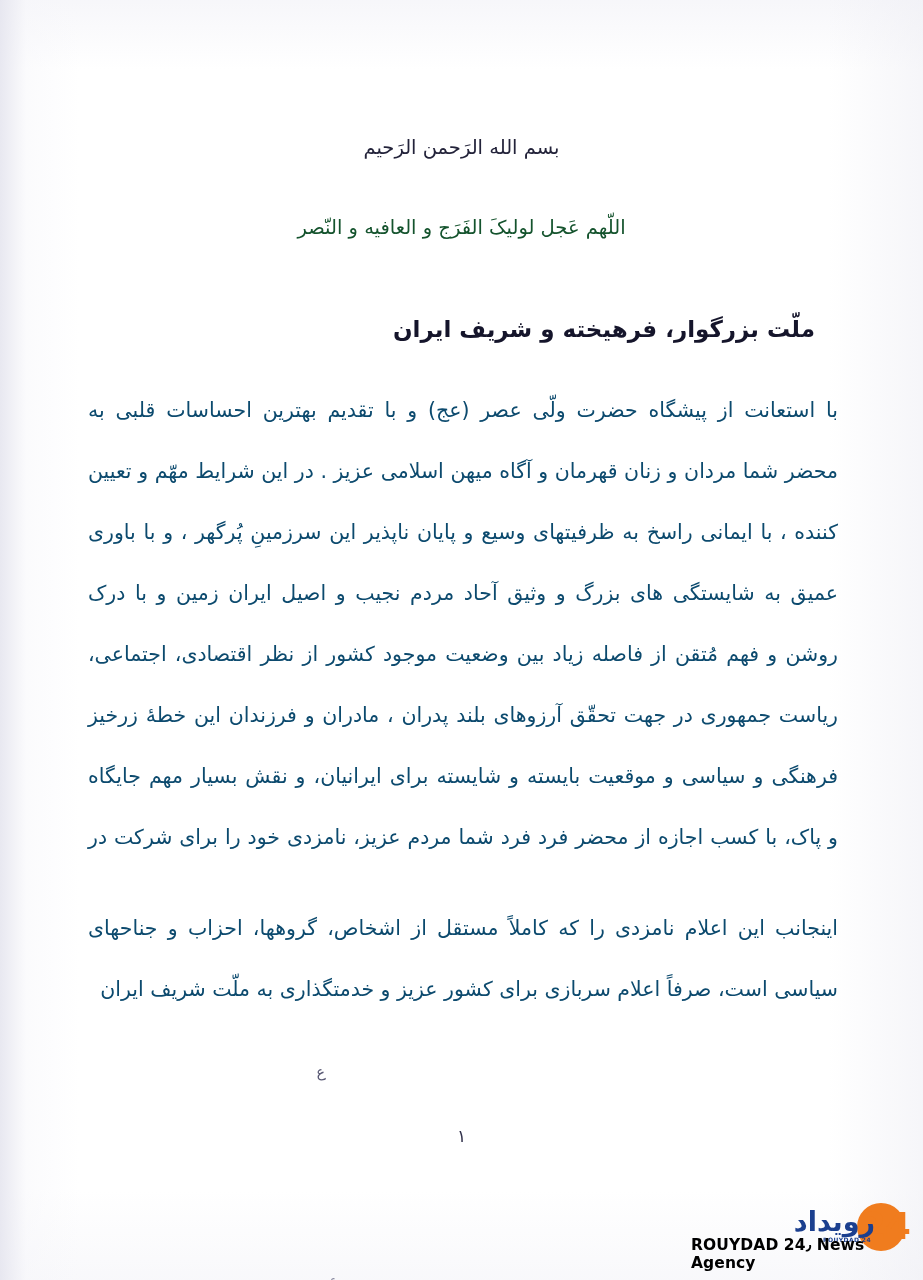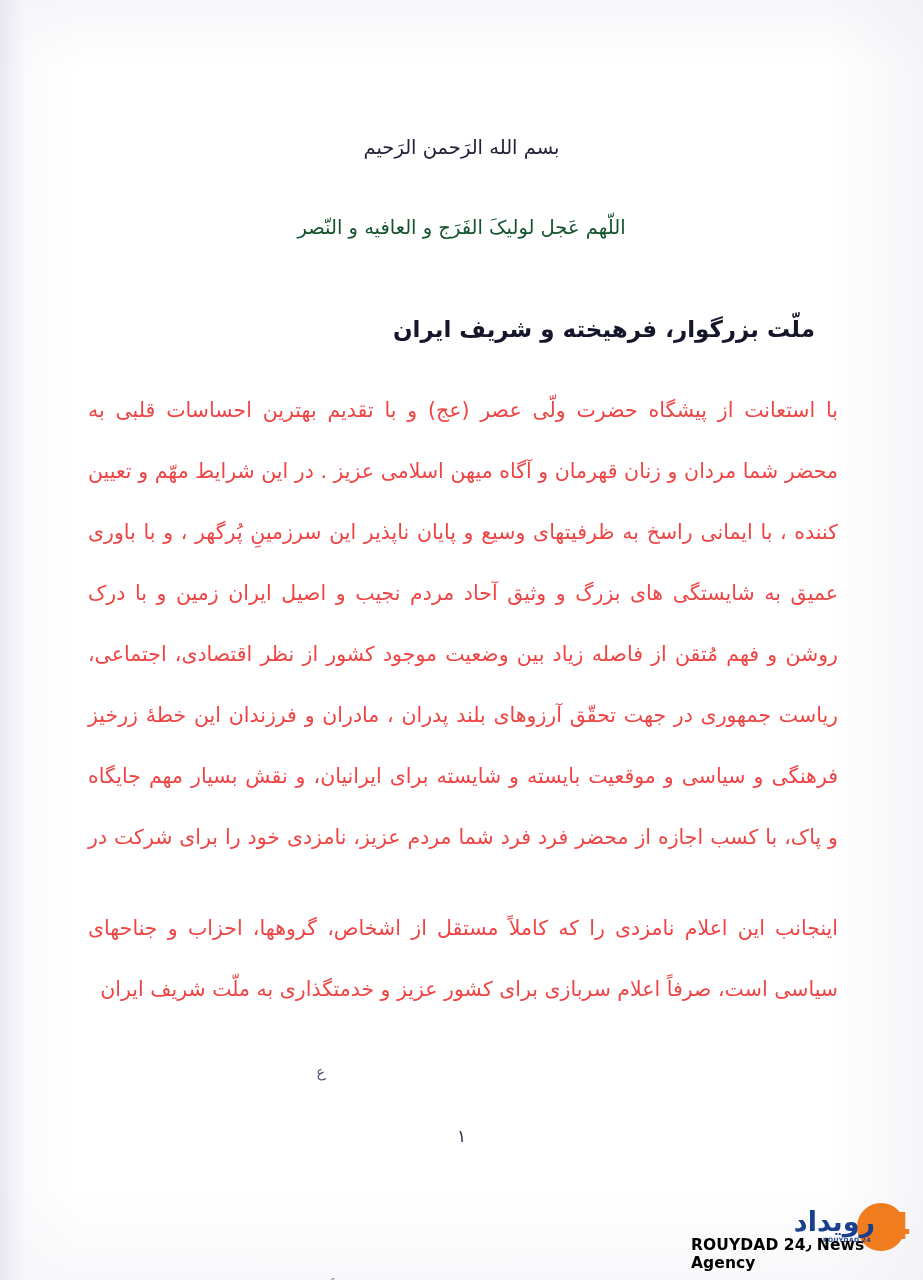--- a/index.html
+++ b/index.html
@@ -82,21 +82,21 @@
     top: 372px;
     right: 85px;
     width: 750px;
   }
 
   .para {
     font-size: 20.5px;
     line-height: 61px;
     text-align: justify;
     text-align-last: right;
-    color: #ef4444;
+    color: #0c4a6e;
     margin: 0;
     letter-spacing: 0.1px;
   }
 
   .para.p1 { margin-bottom: 30px; }
 
   .para .line {
     display: block;
     text-align: justify;
     text-align-last: justify;

